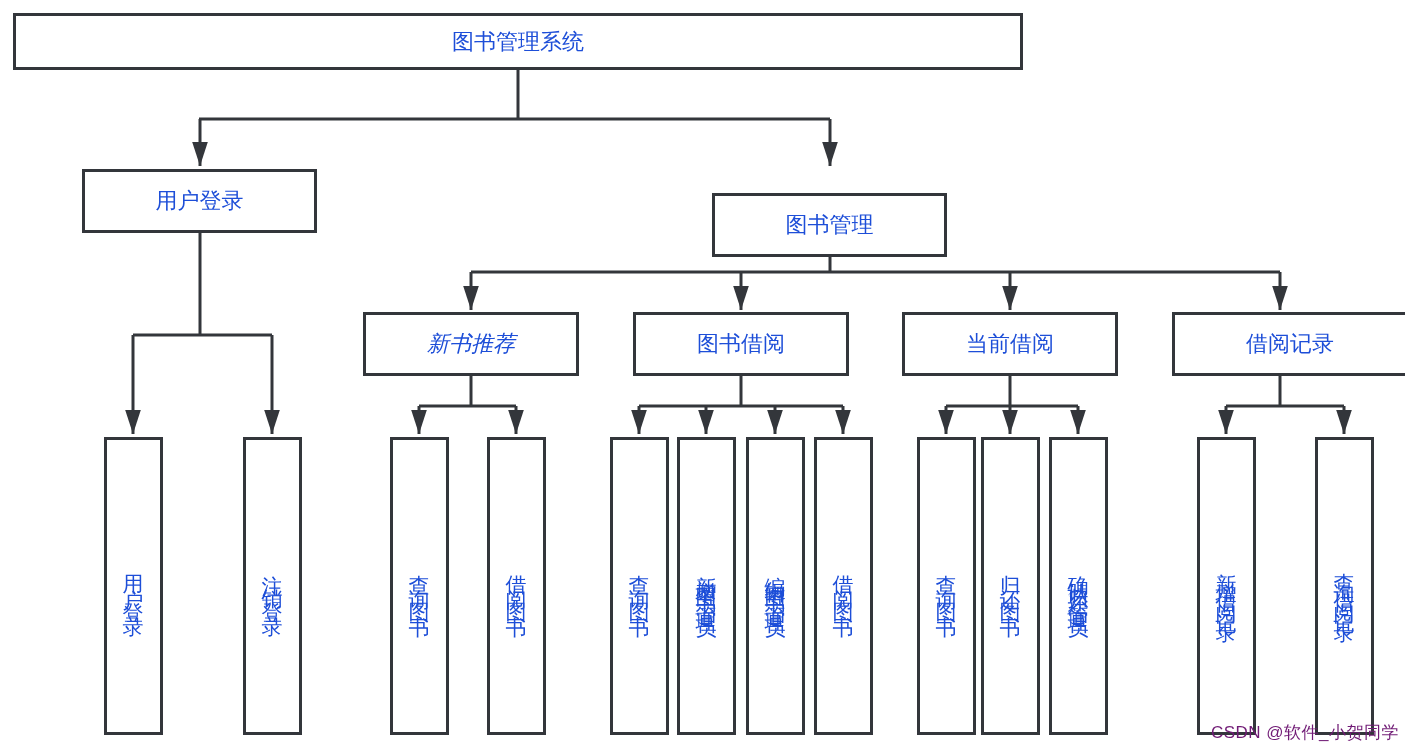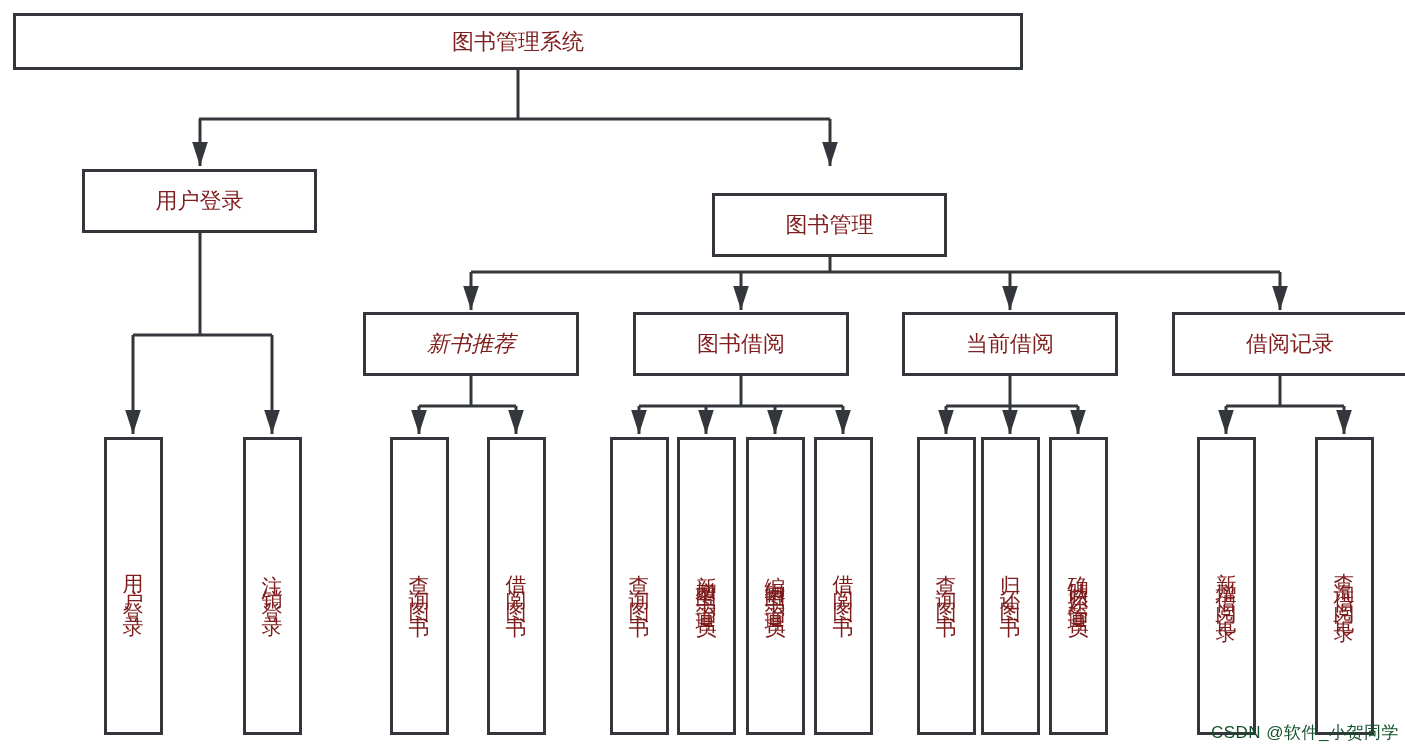--- a/index.html
+++ b/index.html
@@ -5,28 +5,28 @@
   html,body{margin:0;padding:0;background:#ffffff;}
   .stage{
     position:relative;width:1405px;height:747px;background:#ffffff;
     font-family:"Liberation Sans",sans-serif;overflow:hidden;
   }
   svg.wires{position:absolute;left:0;top:0;width:1405px;height:747px;}
   .node{
     position:absolute;box-sizing:border-box;
     border:3px solid #33363b;background:#ffffff;
     display:flex;align-items:center;justify-content:center;
-    color:#7f1d1d;font-size:22px;line-height:1;white-space:nowrap;
+    color:#1d4ed8;font-size:22px;line-height:1;white-space:nowrap;
   }
   .node.vertical{
     writing-mode:vertical-rl;text-orientation:mixed;font-size:21px;
   }
   .watermark{
     position:absolute;right:6px;bottom:3px;
-    color:#14532d;font-size:17px;letter-spacing:0.5px;
+    color:#701a75;font-size:17px;letter-spacing:0.5px;
   }
 </style>
 </head>
 <body>
 
 <div class="stage">
 
   <svg class="wires" viewBox="0 0 1405 747" xmlns="http://www.w3.org/2000/svg">
     <defs>
       <marker id="arr" markerWidth="9" markerHeight="6.4" refX="8" refY="3" orient="auto" markerUnits="strokeWidth">

